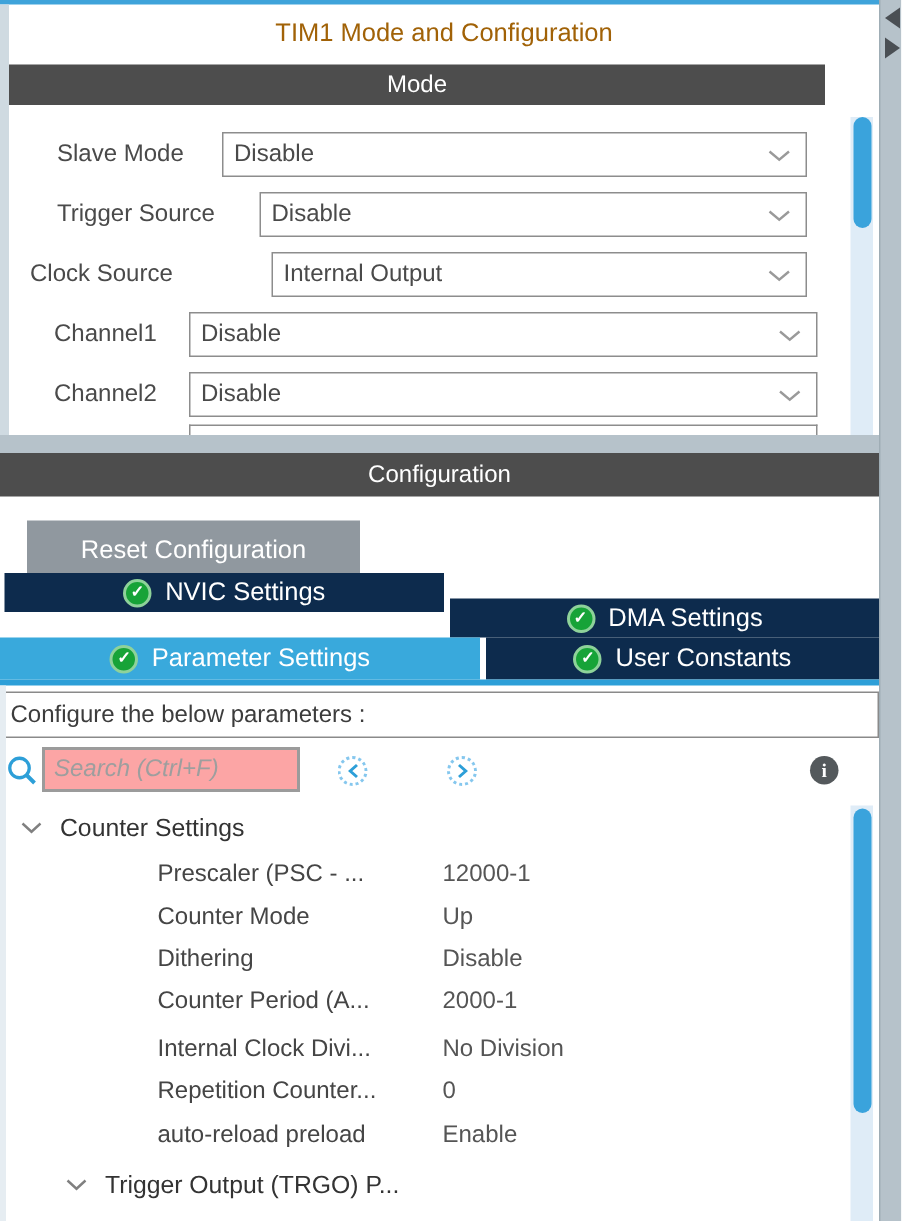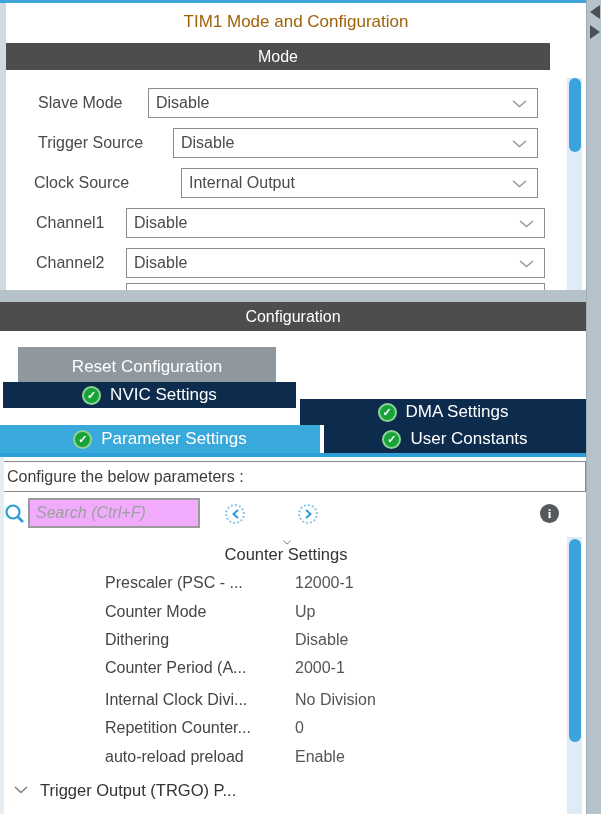--- a/index.html
+++ b/index.html
@@ -26,39 +26,39 @@
   .partial-select{left:126px;top:283px;width:419px;height:7px;background:#fff;
     border:1px solid #8d8d8d;border-bottom:none;}
 
   
   .sb-track{background:#dfecf7;}
   .sb-thumb{background:#3aa3dc;border-radius:6px;}
 
   
   .gray-gap{left:0;top:290px;width:586px;height:12px;background:#b6c2ca;}
   .config-bar{left:0;top:302px;width:586px;height:29px;line-height:29px;}
-  .reset-btn{left:18px;top:347px;width:258px;height:37px;background:#90989f;
+  .reset-btn{left:18px;top:347px;width:222px;height:37px;background:#90989f;
     color:#ffffff;font-size:17px;text-align:center;line-height:37px;cursor:default;}
 
   
   .tab{position:absolute;background:#0d2b4d;color:#ffffff;font-size:17px;
     display:flex;align-items:center;justify-content:center;gap:9px;box-sizing:border-box;}
   .tab.active{background:#39a9dc;}
   .check-badge{display:inline-block;width:15px;height:15px;border-radius:50%;
     background:#17a338;border:2px solid #8ed29a;position:relative;flex:0 0 auto;}
   .check-badge::before{content:"\2713";position:absolute;left:0;top:0;width:15px;height:15px;
     color:#fff;font-size:11px;line-height:15px;text-align:center;font-weight:bold;}
   .tab-underline{left:0;top:453px;width:586px;height:4px;background:#2d9fd8;}
 
   .instruction-box{left:1px;top:461px;width:585px;height:31px;background:#fff;
     border:1px solid #8a8a8a;font-size:16px;color:#3c3c3c;line-height:29px;padding-left:5px;}
 
   
   .search-input{left:28px;top:498px;width:172px;height:30px;border:2px solid #9b9b9b;
-    background:#f0abfc;font-family:"Liberation Sans", sans-serif;font-size:16px;
+    background:#fca5a5;font-family:"Liberation Sans", sans-serif;font-size:16px;
     font-style:italic;color:#5a5a5a;padding:0 0 1px 6px;outline:none;}
   .search-input::placeholder{color:#9e9e9e;font-style:italic;}
   .circle-btn{width:20px;height:20px;border-radius:50%;border:2px dotted #85c7ee;
     background:#fff;display:flex;align-items:center;justify-content:center;cursor:default;}
   .info-btn{left:540px;top:504px;width:19px;height:19px;border-radius:50%;background:#54595c;}
   .info-btn::before{content:"i";position:absolute;left:0;top:1px;width:19px;height:19px;
     color:#fff;font-weight:bold;font-size:13px;line-height:18px;text-align:center;
     font-family:"Liberation Serif", serif;}
 
   
@@ -98,21 +98,21 @@
   </div>
 
   <div class="mode-label" style="left:38px;top:128px;">Trigger Source</div>
   <div class="select-box" style="left:173px;top:128px;width:365px;">
     <span>Disable</span>
     <svg width="15" height="8" viewBox="0 0 15 8">
         <polyline points="1,1 7.5,6.5 14,1" fill="none" stroke="#9a9a9a" stroke-width="1.6"></polyline>
       </svg>
   </div>
 
-  <div class="mode-label" style="left:34px;top:168px;">Clock Source</div>
+  <div class="mode-label" style="left:20px;top:168px;">Clock Source</div>
   <div class="select-box" style="left:181px;top:168px;width:357px;">
     <span>Internal Output</span>
     <svg width="15" height="8" viewBox="0 0 15 8">
         <polyline points="1,1 7.5,6.5 14,1" fill="none" stroke="#9a9a9a" stroke-width="1.6"></polyline>
       </svg>
   </div>
 
   <div class="mode-label" style="left:36px;top:208px;">Channel1</div>
   <div class="select-box" style="left:126px;top:208px;width:419px;">
     <span>Disable</span>
@@ -170,21 +170,21 @@
   </div>
   <div class="abs circle-btn" style="left:298px;top:504px;">
     <svg width="7" height="10" viewBox="0 0 7 10">
         <polyline points="1,1 5.5,5 1,9" fill="none" stroke="#2d9fd8" stroke-width="2"></polyline>
       </svg>
   </div>
   <div class="abs info-btn"></div>
 
   <div class="abs config-left-strip"></div>
 
-  <div class="tree-section" style="top:540px;flex-direction:column;">
+  <div class="tree-section" style="top:540px;">
     <svg class="chev" width="14" height="8" viewBox="0 0 14 8">
         <polyline points="1,1 7,6.5 13,1" fill="none" stroke="#808080" stroke-width="1.6"></polyline>
       </svg>
     <span class="sec-label">Counter Settings</span>
   </div>
 
   <div class="param-row" style="top:569px;">
     <span class="param-label">Prescaler (PSC - ...</span>
     <span class="param-value">12000-1</span>
   </div>
@@ -206,21 +206,21 @@
   </div>
   <div class="param-row" style="top:714px;">
     <span class="param-label">Repetition Counter...</span>
     <span class="param-value">0</span>
   </div>
   <div class="param-row" style="top:743px;text-decoration:underline;">
     <span class="param-label">auto-reload preload</span>
     <span class="param-value">Enable</span>
   </div>
 
-  <div class="tree-section" style="top:778px;">
+  <div class="tree-section" style="top:778px;padding-left:30px;">
     <svg class="chev" width="14" height="8" viewBox="0 0 14 8">
         <polyline points="1,1 7,6.5 13,1" fill="none" stroke="#808080" stroke-width="1.6"></polyline>
       </svg>
     <span class="sec-label">Trigger Output (TRGO) P...</span>
   </div>
 
   <div class="abs sb-track" style="left:567px;top:537px;width:15px;height:277px;"></div>
   <div class="abs sb-thumb" style="left:569px;top:539px;width:12px;height:203px;"></div>
 
   <div class="abs divider">

